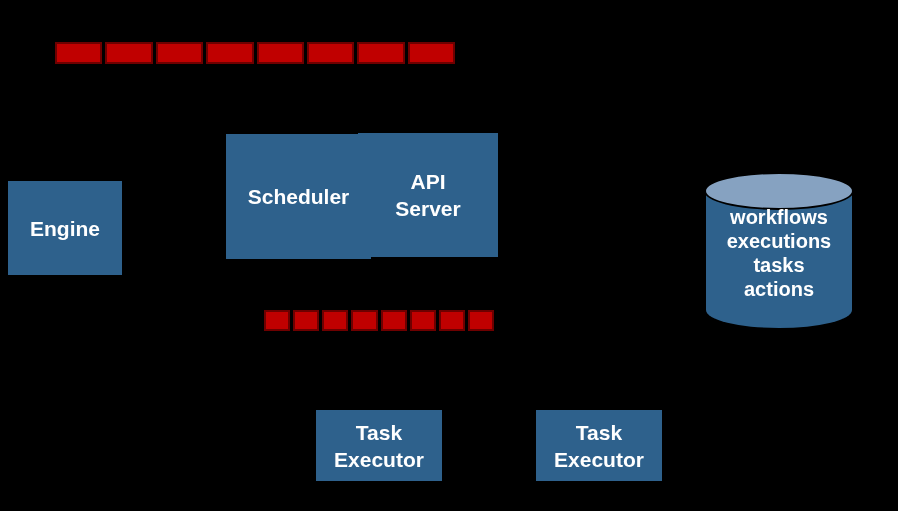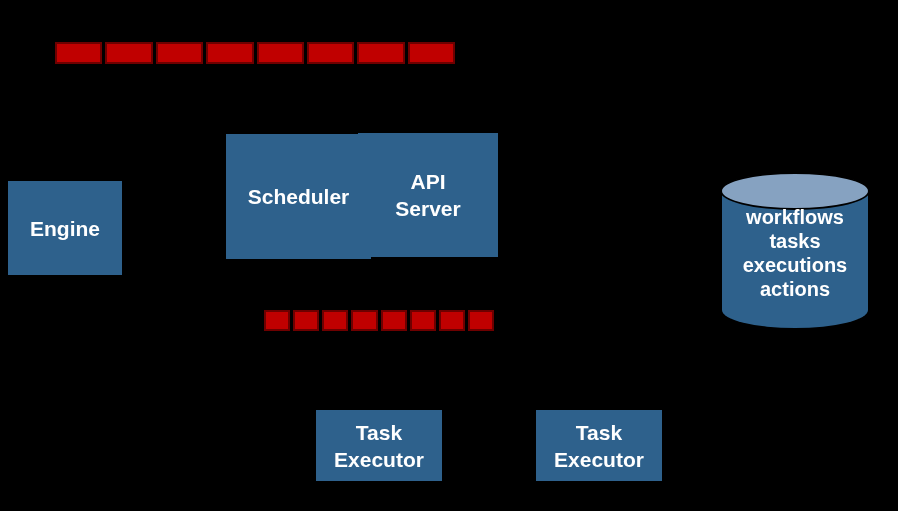--- a/index.html
+++ b/index.html
@@ -35,21 +35,21 @@
   .queue { position: absolute; display: flex; gap: 3px; }
   #queue-top    { left: 55px;  top: 42px;  width: 400px; height: 22px; }
   #queue-bottom { left: 264px; top: 310px; width: 230px; height: 21px; }
   .seg {
     flex: 1;
     background: #c00000;
     border: 2px solid #6e0000;
     box-sizing: border-box;
   }
   
-  #datastore { position: absolute; left: 720px; top: 172px; width: 150px; height: 158px; }
+  #datastore { position: absolute; left: 704px; top: 172px; width: 150px; height: 158px; }
   .cyl-body {
     position: absolute;
     left: 0; top: 19px;
     width: 150px; height: 139px;
     background: #2e618c;
     border: 2px solid #000000;
     border-top: none;
     border-radius: 0 0 75px 75px / 0 0 20px 20px;
     box-sizing: border-box;
   }
@@ -99,22 +99,22 @@
 
   <div class="node wrap" id="api-server">
     <span class="lbl">API Server</span>
   </div>
 
   <div id="datastore">
     <div class="cyl-body"></div>
     <div class="cyl-top"></div>
     <div class="cyl-items">
       <div>workflows</div>
+      <div>executions</div>
       <div>tasks</div>
-      <div>executions</div>
       <div>actions</div>
     </div>
   </div>
 
   <div class="queue" id="queue-bottom">
       <div class="seg"></div>
       <div class="seg"></div>
       <div class="seg"></div>
       <div class="seg"></div>
       <div class="seg"></div>

